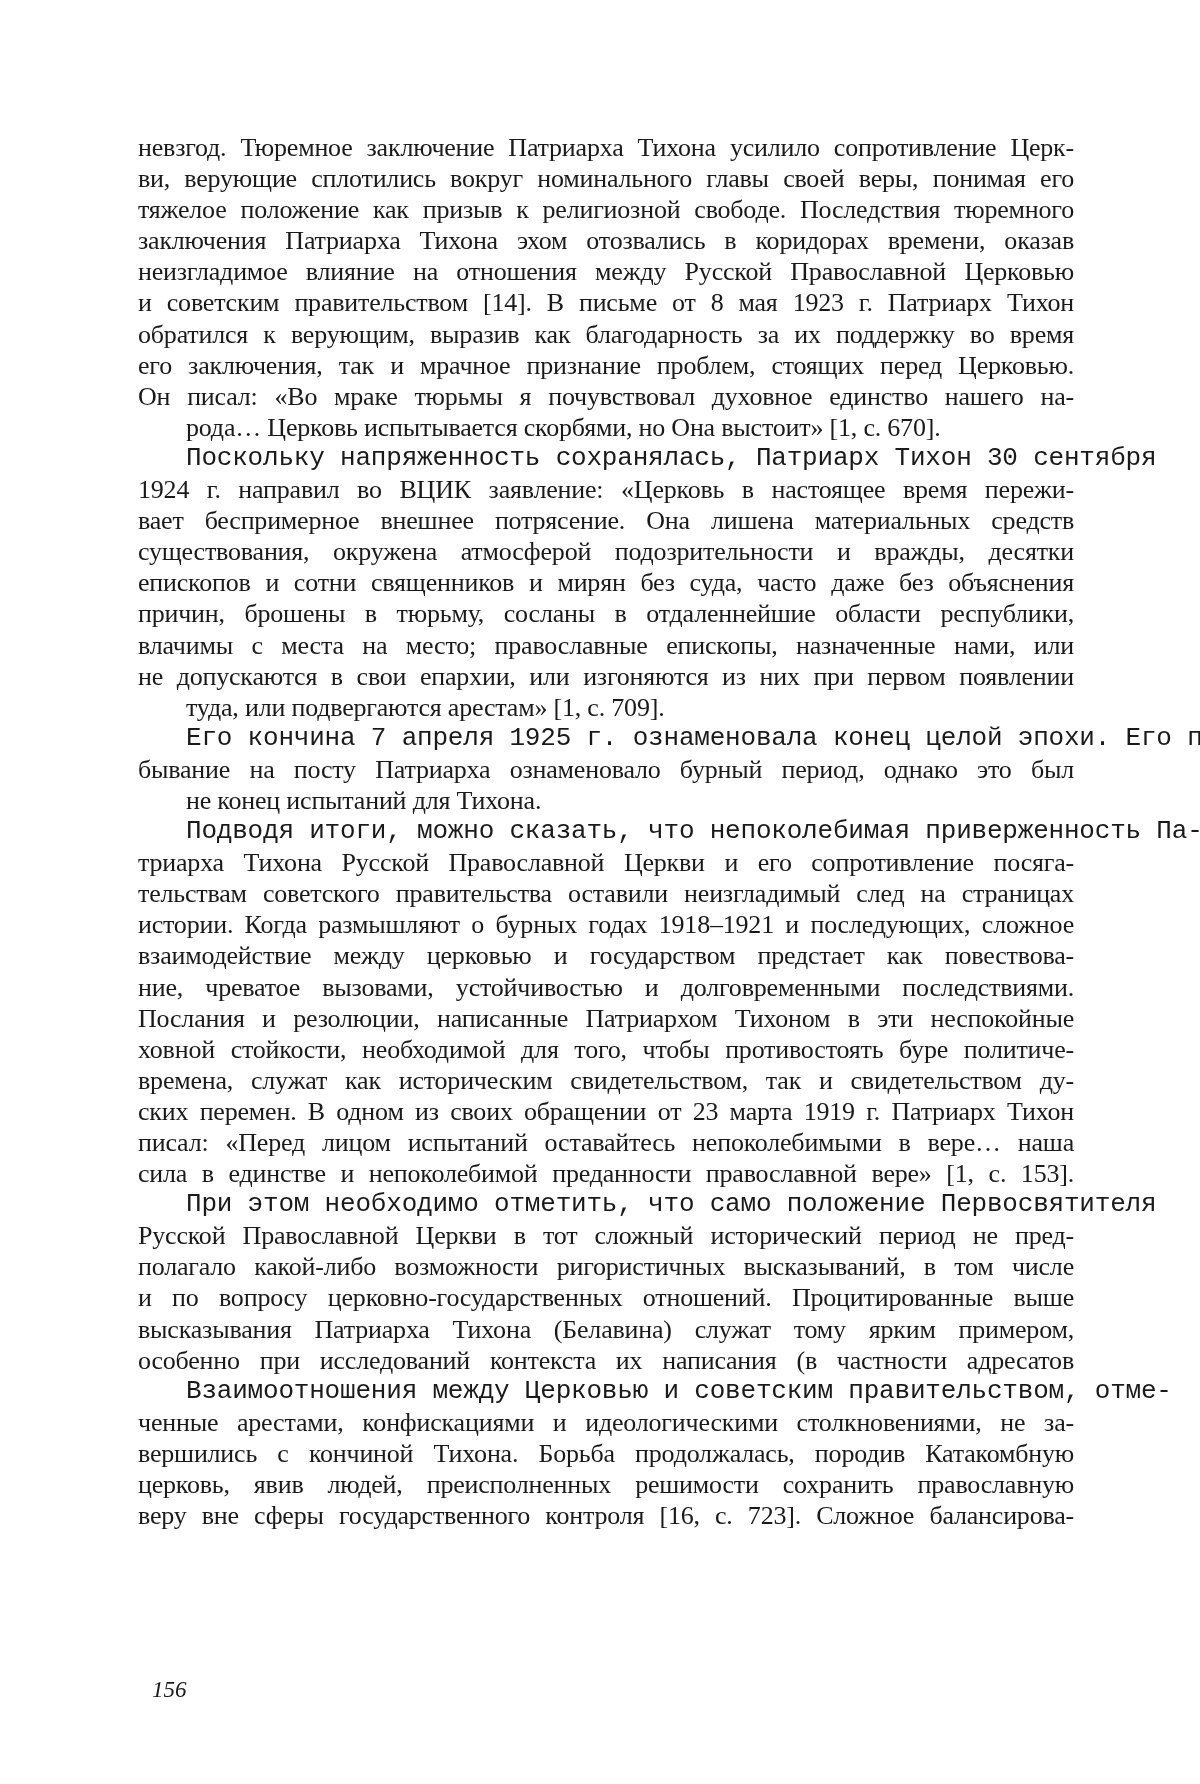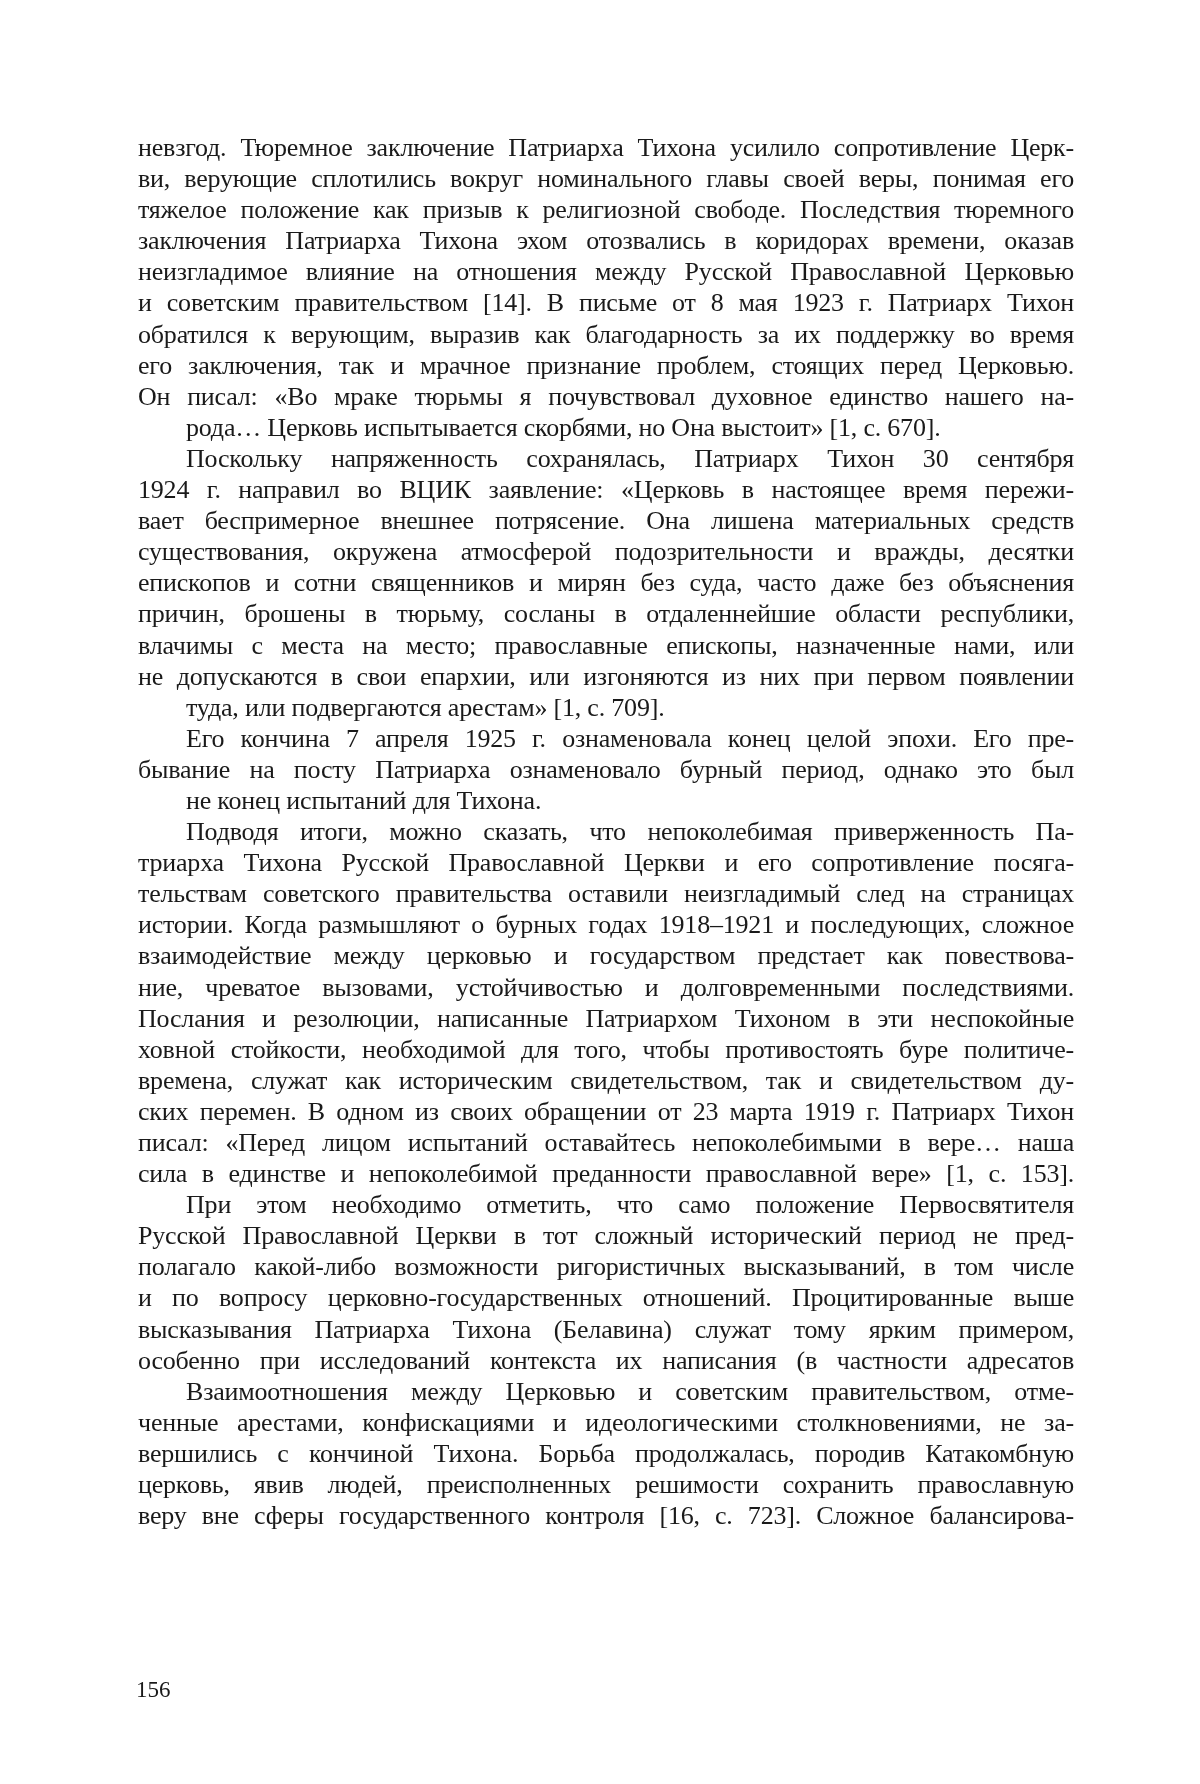--- a/index.html
+++ b/index.html
@@ -30,28 +30,30 @@
     text-align: justify;
     text-align-last: justify;
     letter-spacing: -0.2px;
   }
   .line.last {
     text-align-last: left;
     margin-left: 48px;
   }
   .line.indent {
     padding-left: 48px;
+    font-family: Liberation Mono, monospace;
   }
   .page-number {
     position: absolute;
-    left: 136px;
+    left: 152px;
     top: 1676px;
     font-size: 23px;
     line-height: 28px;
     color: #1a1a1a;
+    font-style: italic;
   }
 </style>
 </head>
 <body>
 
 <div class="page">
 
   <div class="paragraph">
     <span class="line">невзгод. Тюремное заключение Патриарха Тихона усилило сопротивление Церк-</span>
     <span class="line">ви, верующие сплотились вокруг номинального главы своей веры, понимая его</span>

